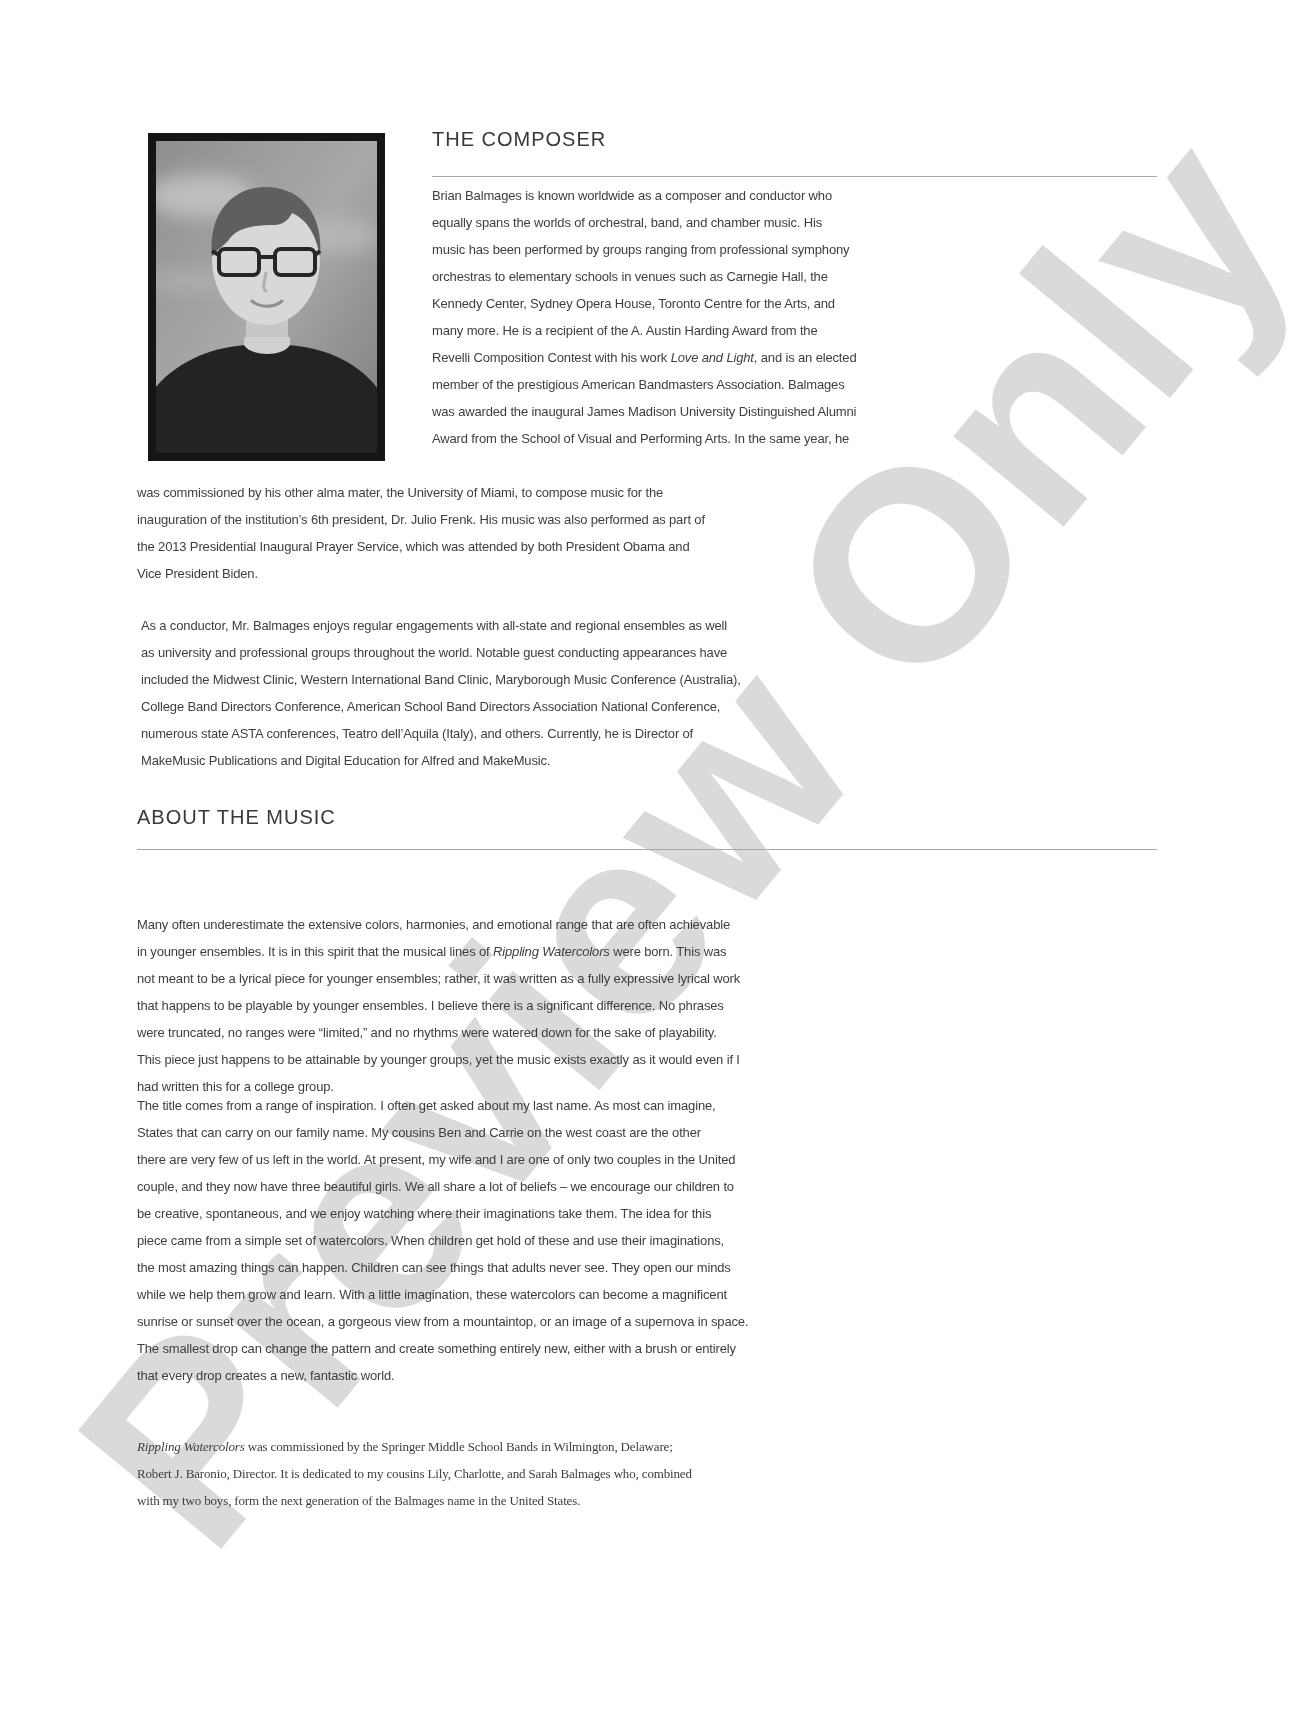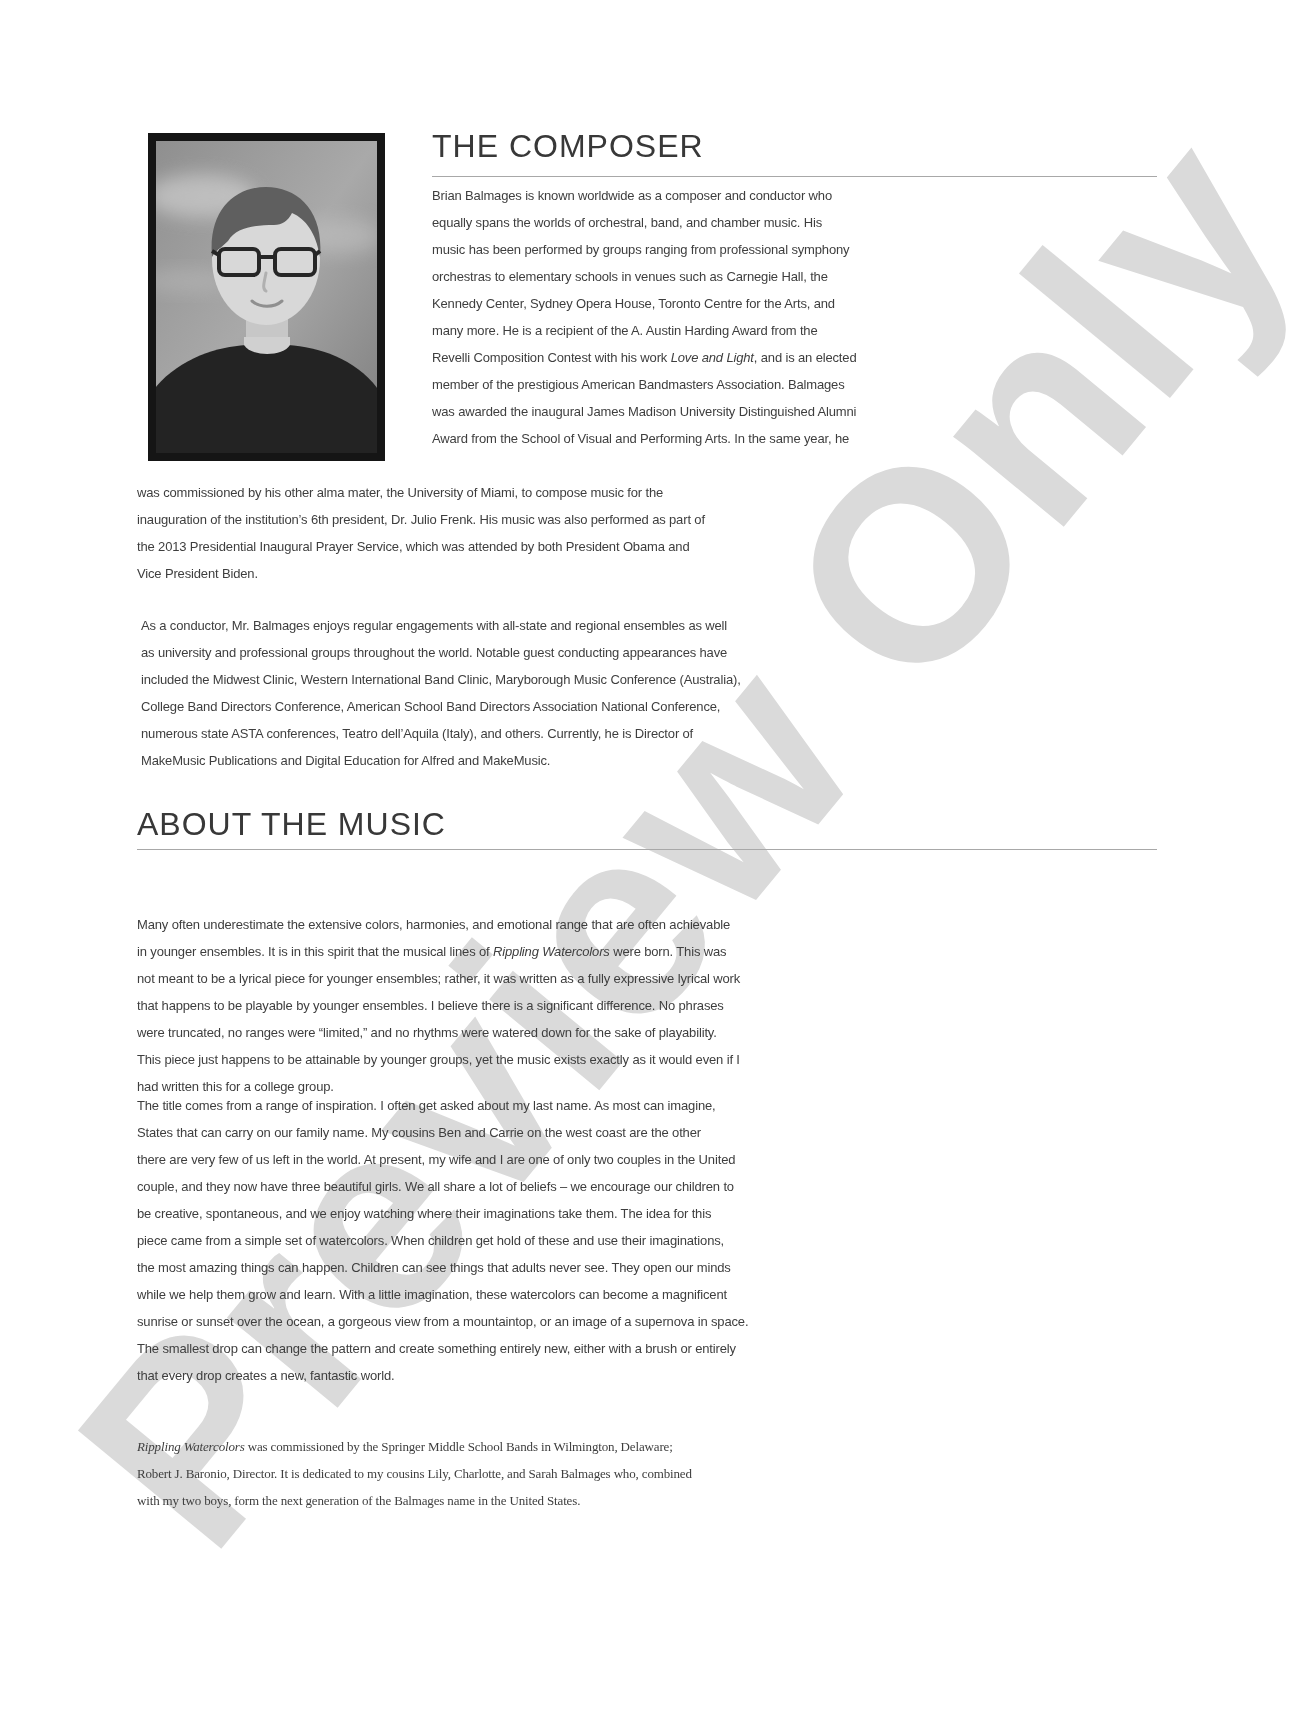--- a/index.html
+++ b/index.html
@@ -20,21 +20,21 @@
     letter-spacing:2px;
     color:#dadada;
     white-space:nowrap;
     z-index:1;
     user-select:none;
   }
   .content{position:absolute;left:0;top:0;width:100%;height:100%;z-index:2;}
   .heading{
     position:absolute;
     margin:0;
-    font-size:32px;
+    font-size:20px;
     font-weight:400;
     letter-spacing:1px;
     color:#383838;
     white-space:nowrap;
   }
   .h-composer{left:432px;top:128px;}
   .h-about{left:137px;top:806px;}
   .rule{position:absolute;height:1px;background:#a8a8a8;}
   .rule-composer{left:432px;top:176px;width:725px;}
   .rule-about{left:137px;top:849px;width:1020px;}

